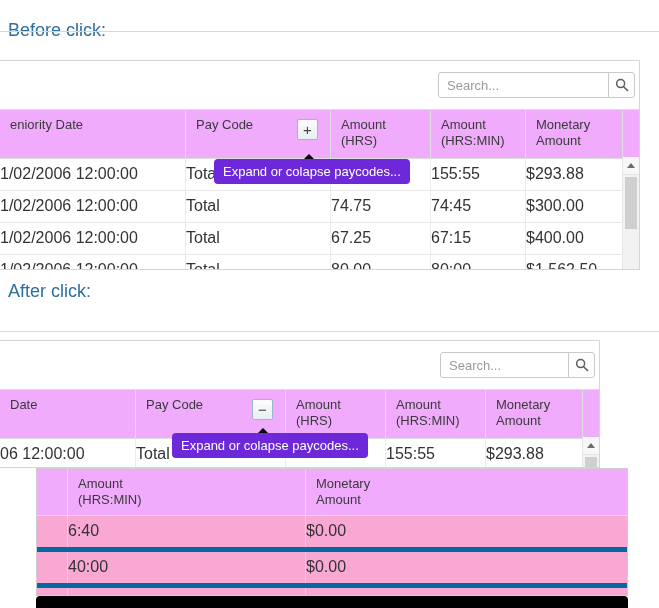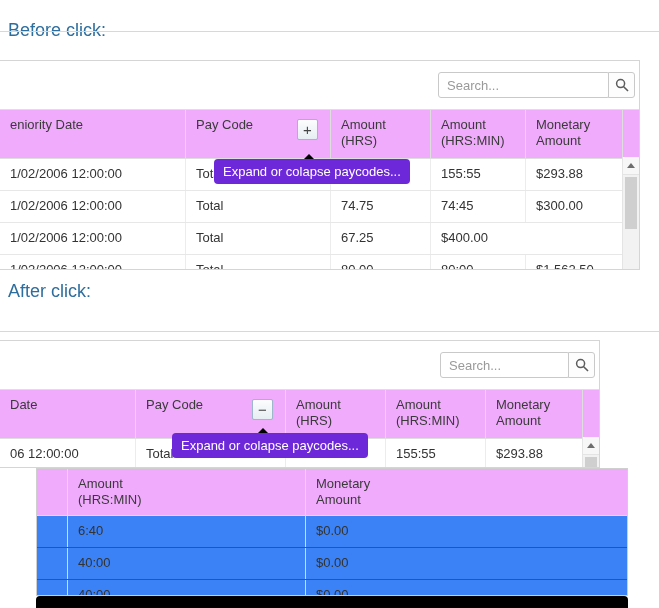--- a/index.html
+++ b/index.html
@@ -31,21 +31,21 @@
           display:flex;align-items:center;justify-content:center;cursor:pointer;}
 
   .hdr{display:flex;background:#f0abfc;border-top:1px solid #dedede;border-bottom:1px solid #dedede;}
   .hcell{box-sizing:border-box;height:48px;padding:7px 10px;font-size:13px;line-height:16px;
          color:#3a3a3a;border-left:1px solid #dedede;overflow:hidden;}
   .hdr .hcell:first-child{border-left:none;}
   .hcell.pay{display:flex;justify-content:space-between;align-items:flex-start;padding-right:12px;}
   .hcell.spacer{width:16px;padding:0;}
 
   .row{display:flex;height:31px;background:#fff;border-bottom:1px solid #e7e7e7;}
-  .cell{box-sizing:border-box;height:31px;padding:7px 10px;font-size:13px;line-height:16px;
+  .cell{box-sizing:border-box;height:31px;padding:7px 0;font-size:16px;line-height:16px;
         color:#333;border-left:1px solid #ececec;white-space:nowrap;overflow:hidden;}
   .row .cell:first-child{border-left:none;}
 
   
   .b-date{width:185px;}.b-pay{width:145px;}.b-hrs{width:100px;}.b-hrsmin{width:95px;}.b-mon{width:97px;}
   
   .a-date{width:135px;}.a-pay{width:150px;}.a-hrs{width:100px;}.a-hrsmin{width:100px;}.a-mon{width:97px;}
 
   .toggle{flex:none;box-sizing:border-box;width:21px;height:21px;margin-top:2px;padding:0;
           border:1px solid #9cb8ca;border-radius:2px;background:linear-gradient(#fcfdfe,#e7eef3);
@@ -72,21 +72,21 @@
   #tooltip-after{left:172px;top:433px;}
   #tooltip-after .callout{left:86px;}
 
   
   #child-grid{position:absolute;left:36px;top:468px;width:592px;height:128px;box-sizing:border-box;
           border:1px solid #cfcfcf;background:#fff;overflow:hidden;}
   #child-grid .hdr{border-top:none;}
   #child-grid .hcell{height:46px;}
   #child-grid .hdr{height:46px;}
   .c-sp{width:30px;}.c-hm{width:238px;}.c-mo{width:322px;}
-  #child-grid .row{background:#3b82f6;border-bottom:1px solid #0369a1;}
+  #child-grid .row{background:#f9a8d4;border-bottom:5px solid #0369a1;}
   #child-grid .cell{border-left:1px solid #e0dcb4;}
   #child-grid .row .cell:first-child{border-left:none;}
   .hwrap{display:inline-block;width:90px;}
 
   .cutoff{position:absolute;left:36px;top:596px;width:592px;height:12px;background:#000;
           border-radius:4px 4px 0 0;}
 </style>
 </head>
 <body>
 
@@ -126,20 +126,21 @@
     <div class="cell b-date">1/02/2006 12:00:00</div>
     <div class="cell b-pay">Total</div>
     <div class="cell b-hrs">74.75</div>
     <div class="cell b-hrsmin">74:45</div>
     <div class="cell b-mon">$300.00</div>
   </div>
   <div class="row">
     <div class="cell b-date">1/02/2006 12:00:00</div>
     <div class="cell b-pay">Total</div>
     <div class="cell b-hrs">67.25</div>
+    <div class="cell b-hrsmin">67:15</div>
     <div class="cell b-mon">$400.00</div>
   </div>
   <div class="row">
     <div class="cell b-date">1/02/2006 12:00:00</div>
     <div class="cell b-pay">Total</div>
     <div class="cell b-hrs">80.00</div>
     <div class="cell b-hrsmin">80:00</div>
     <div class="cell b-mon">$1,562.50</div>
   </div>
 

